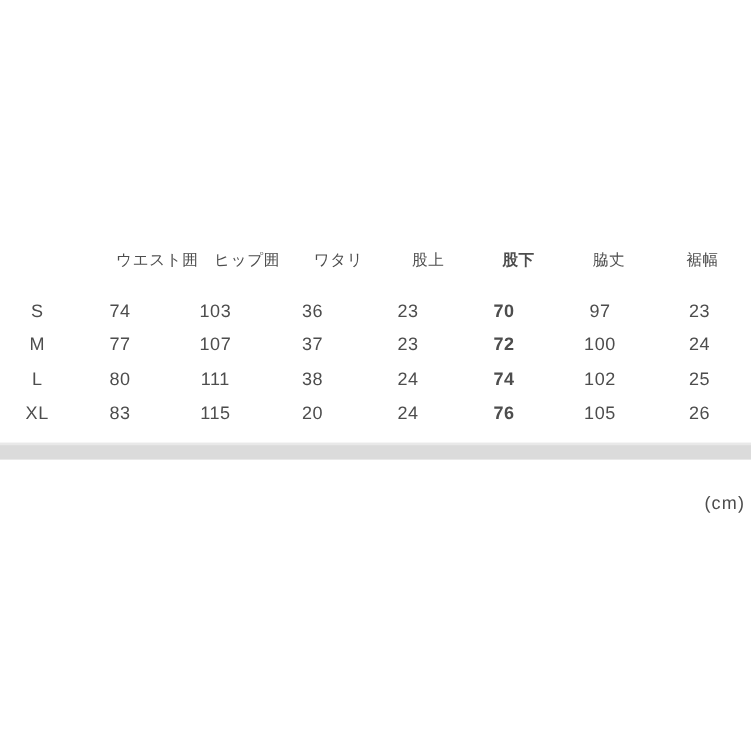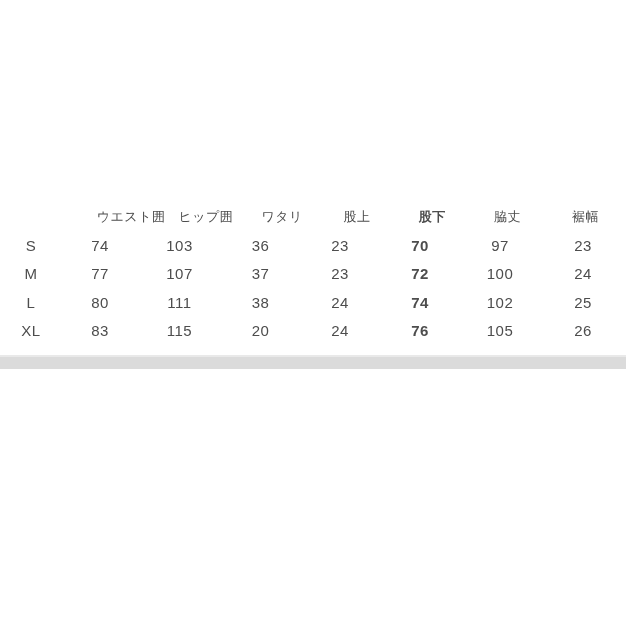--- a/index.html
+++ b/index.html
@@ -24,20 +24,21 @@
   }
   .t-row {
     display: flex;
     align-items: center;
     height: 28.5px;
     font-size: 15px;
     letter-spacing: 0.5px;
   }
   .t-row.header {
     height: 28px;
+    margin-bottom: 14px;
     font-size: 13px;
     letter-spacing: 0.5px;
     padding-left: 37px;
   }
   .cell {
     text-align: center;
     white-space: nowrap;
   }
   .c0 { width: 62px; }
   .c1 { width: 76px; }
@@ -123,14 +124,15 @@
       <div class="cell c4">24</div>
       <div class="cell c5">76</div>
       <div class="cell c6">105</div>
       <div class="cell c7">26</div>
     </div>
 
   </div>
 
   <div class="scrollbar"></div>
 
+  <div class="unit-label">(cm)</div>
 
 </div>
 
 </body></html>

